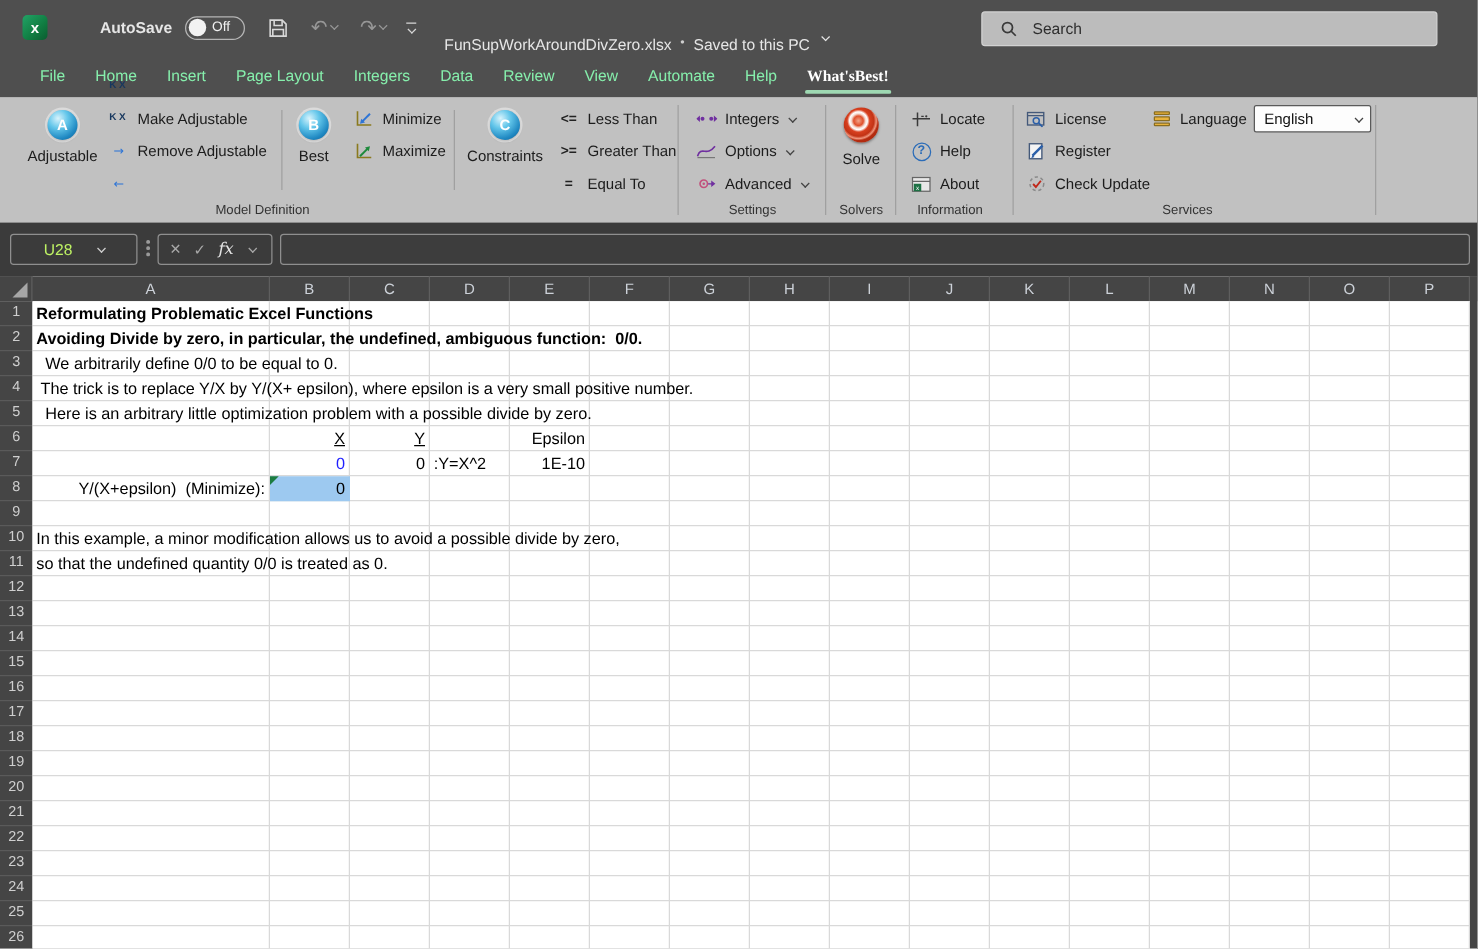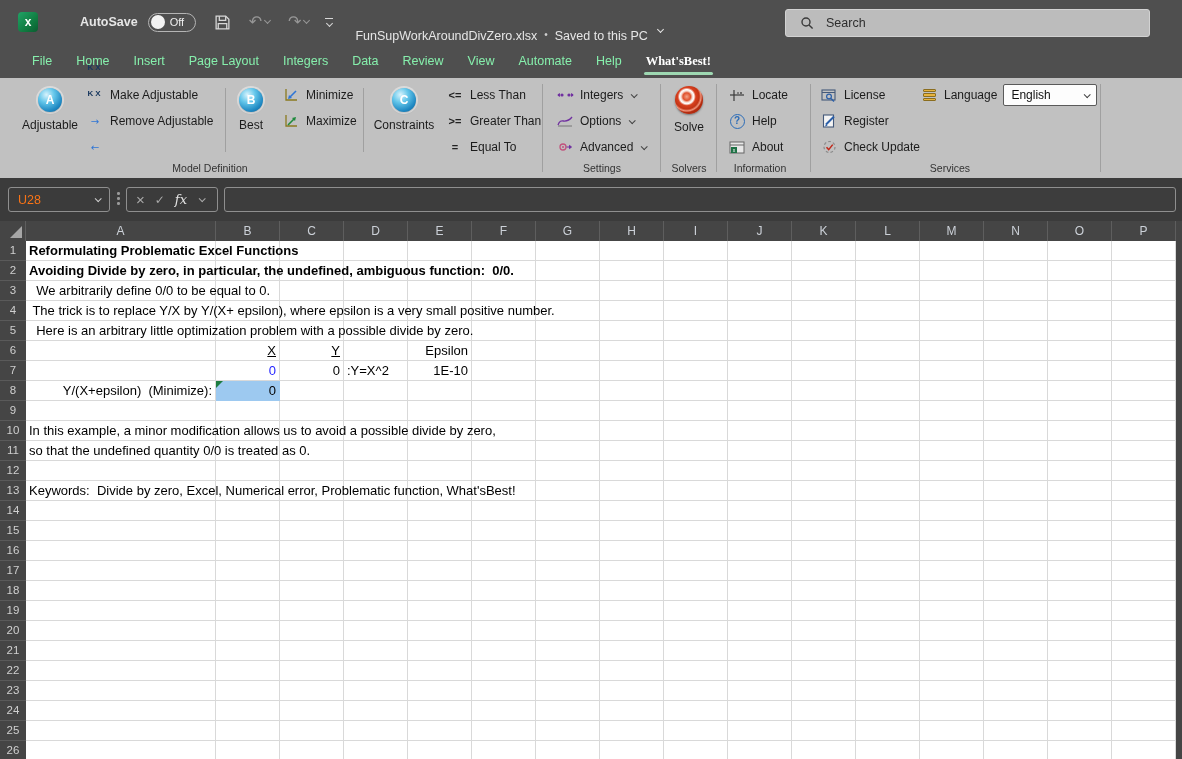--- a/index.html
+++ b/index.html
@@ -92,22 +92,22 @@
     width:94px; height:22px; background:#fdfdfd; border:1px solid #5a5a5a; border-radius:2px;
     display:flex; align-items:center; justify-content:space-between; padding:0 7px; font-size:12px; color:#111;
   }
   
   .fbar {
     position:absolute; left:0; top:178px; width:1182px; height:43px;
     background:#3b3b3b; display:flex; align-items:center;
   }
   .namebox {
     position:absolute; left:8px; top:9px; width:102px; height:25px;
-    border:1px solid #8f8f8f; border-radius:3px; color:#f97316; font-size:12.5px;
-    display:flex; align-items:center; justify-content:space-between; padding:0 9px;
+    border:1px solid #8f8f8f; border-radius:3px; color:#bef264; font-size:12.5px;
+    display:flex; align-items:center; justify-content:space-between; padding:0 26px;
   }
   .namebox .chev { border-color:#cfcfcf; }
   .grip { position:absolute; left:117px; top:14px; display:flex; flex-direction:column; gap:2.5px; }
   .grip i { width:2.5px; height:2.5px; background:#9a9a9a; border-radius:50%; }
   .fxbox {
     position:absolute; left:126px; top:9px; width:92px; height:25px;
     border:1px solid #8f8f8f; border-radius:3px;
     display:flex; align-items:center; gap:10px; padding:0 9px; color:#a9a9a9;
   }
   .fxbox .x { font-size:15px; line-height:15px; }
@@ -520,17 +520,16 @@
         <div class="cell right u" style="left: 254px; top: 100px; width: 64px;">Y</div>
         <div class="cell right" style="left: 382px; top: 100px; width: 64px;">Epsilon</div>
         <div class="cell right adj" style="left: 190px; top: 120px; width: 64px;">0</div>
         <div class="cell right" style="left: 254px; top: 120px; width: 64px;">0</div>
         <div class="cell" style="left: 318px; top: 120px;">:Y=X^2</div>
         <div class="cell right" style="left: 382px; top: 120px; width: 64px;">1E-10</div>
         <div class="cell right" style="left: 0px; top: 140px; width: 190px;">Y/(X+epsilon)  (Minimize):</div>
         <div class="cell right" style="left: 190px; top: 140px; width: 64px;">0</div>
         <div class="cell" style="left: 0px; top: 180px;">In this example, a minor modification allows us to avoid a possible divide by zero,</div>
         <div class="cell" style="left: 0px; top: 200px;">so that the undefined quantity 0/0 is treated as 0.</div>
-        <div class="cell" style="left: 0px; top: 240px;">Keywords:  Divide by zero, Excel, Numerical error, Problematic function, What'sBest!</div>
       </div>
     <div class="rightfill"></div>
   </div>
 </div>
 
 </body></html>

